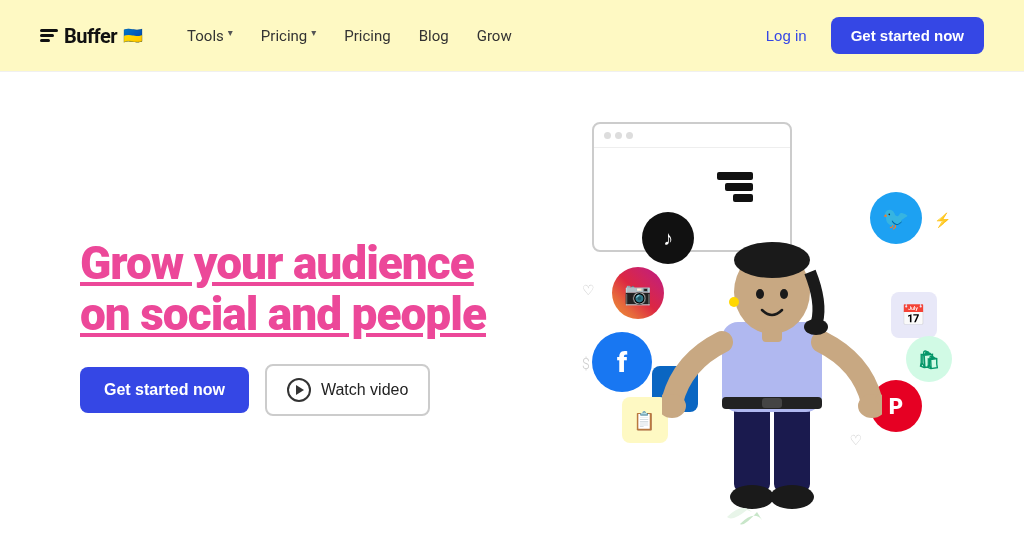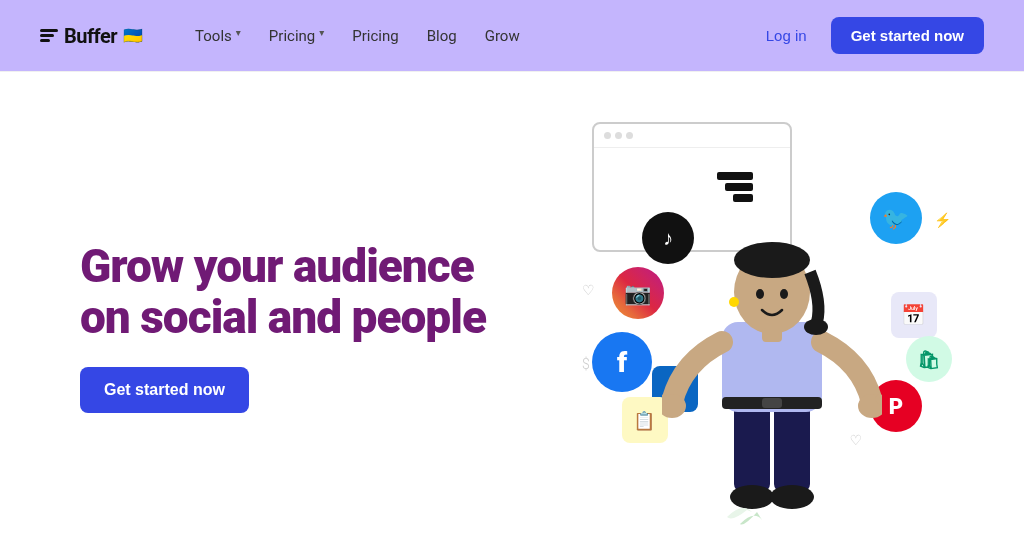--- a/index.html
+++ b/index.html
@@ -11,22 +11,21 @@
       overflow: hidden;
     }
 
     
     header {
       display: flex;
       align-items: center;
       padding: 0 40px;
       height: 72px;
       border-bottom: 1px solid #f0f0f0;
-      background: #c4b5fd;
-      gap: 8px;
+      background: #fef9c3;
     }
     .logo-area {
       display: flex;
       align-items: center;
       gap: 6px;
       margin-right: 32px;
     }
     .logo-icon {
       display: flex;
       flex-direction: column;
@@ -108,24 +107,25 @@
     .hero-left {
       flex: 0 0 480px;
       display: flex;
       flex-direction: column;
       justify-content: center;
       padding-top: 10px;
     }
     .hero-title {
       font-size: 46px;
       font-weight: 900;
-      color: #701a75;
+      color: #ec4899;
       line-height: 1.1;
       letter-spacing: -1px;
       margin-bottom: 24px;
+      text-decoration: underline;
     }
     .hero-desc {
       font-size: 16px;
       color: #444;
       line-height: 1.6;
       max-width: 380px;
       margin-bottom: 36px;
     }
     .hero-buttons {
       display: flex;
@@ -389,20 +389,26 @@
 </header>
 
 <section class="hero">
   <div class="hero-left">
     <h1 class="hero-title">
       <span>Grow your audience</span><br>
       <span>on social and people</span>
     </h1>
     <div class="hero-buttons">
       <button class="btn-primary">Get started now</button>
+      <button class="btn-video">
+        <div class="play-circle">
+          <div class="play-triangle"></div>
+        </div>
+        <span>Watch video</span>
+      </button>
     </div>
   </div>
 
   <div class="hero-right">
     <div class="illustration-container">
 
       <div class="browser-window">
         <div class="browser-dots">
           <div class="dot"></div>
           <div class="dot"></div>

